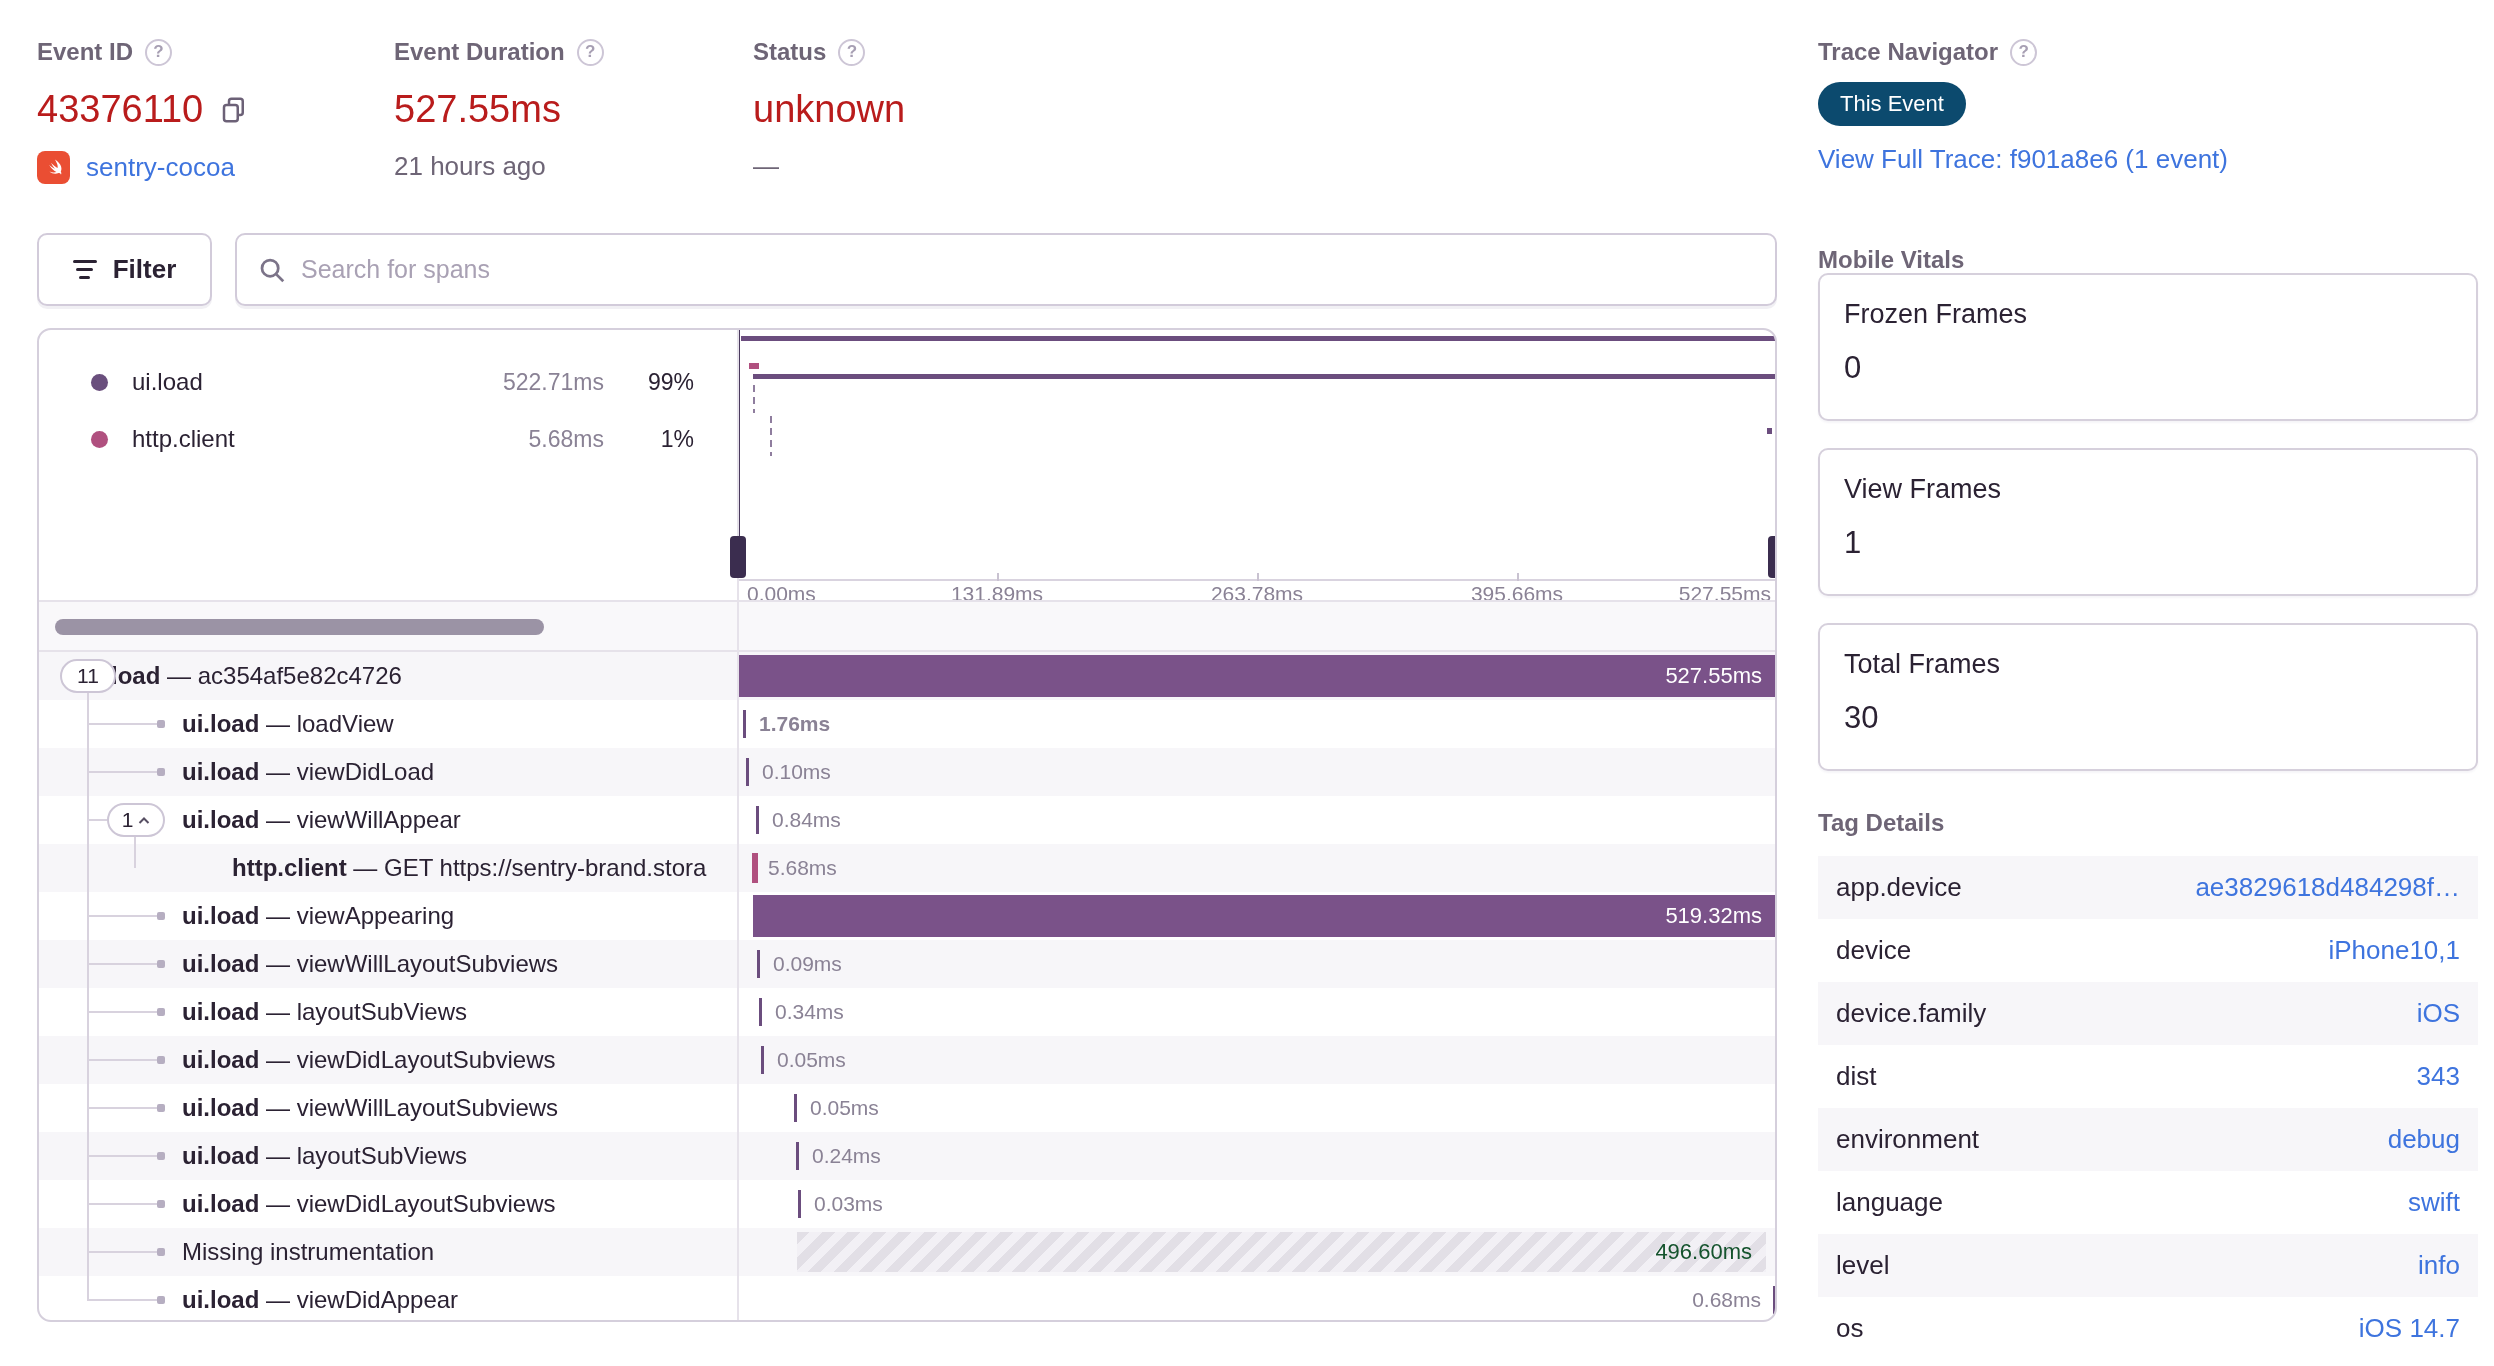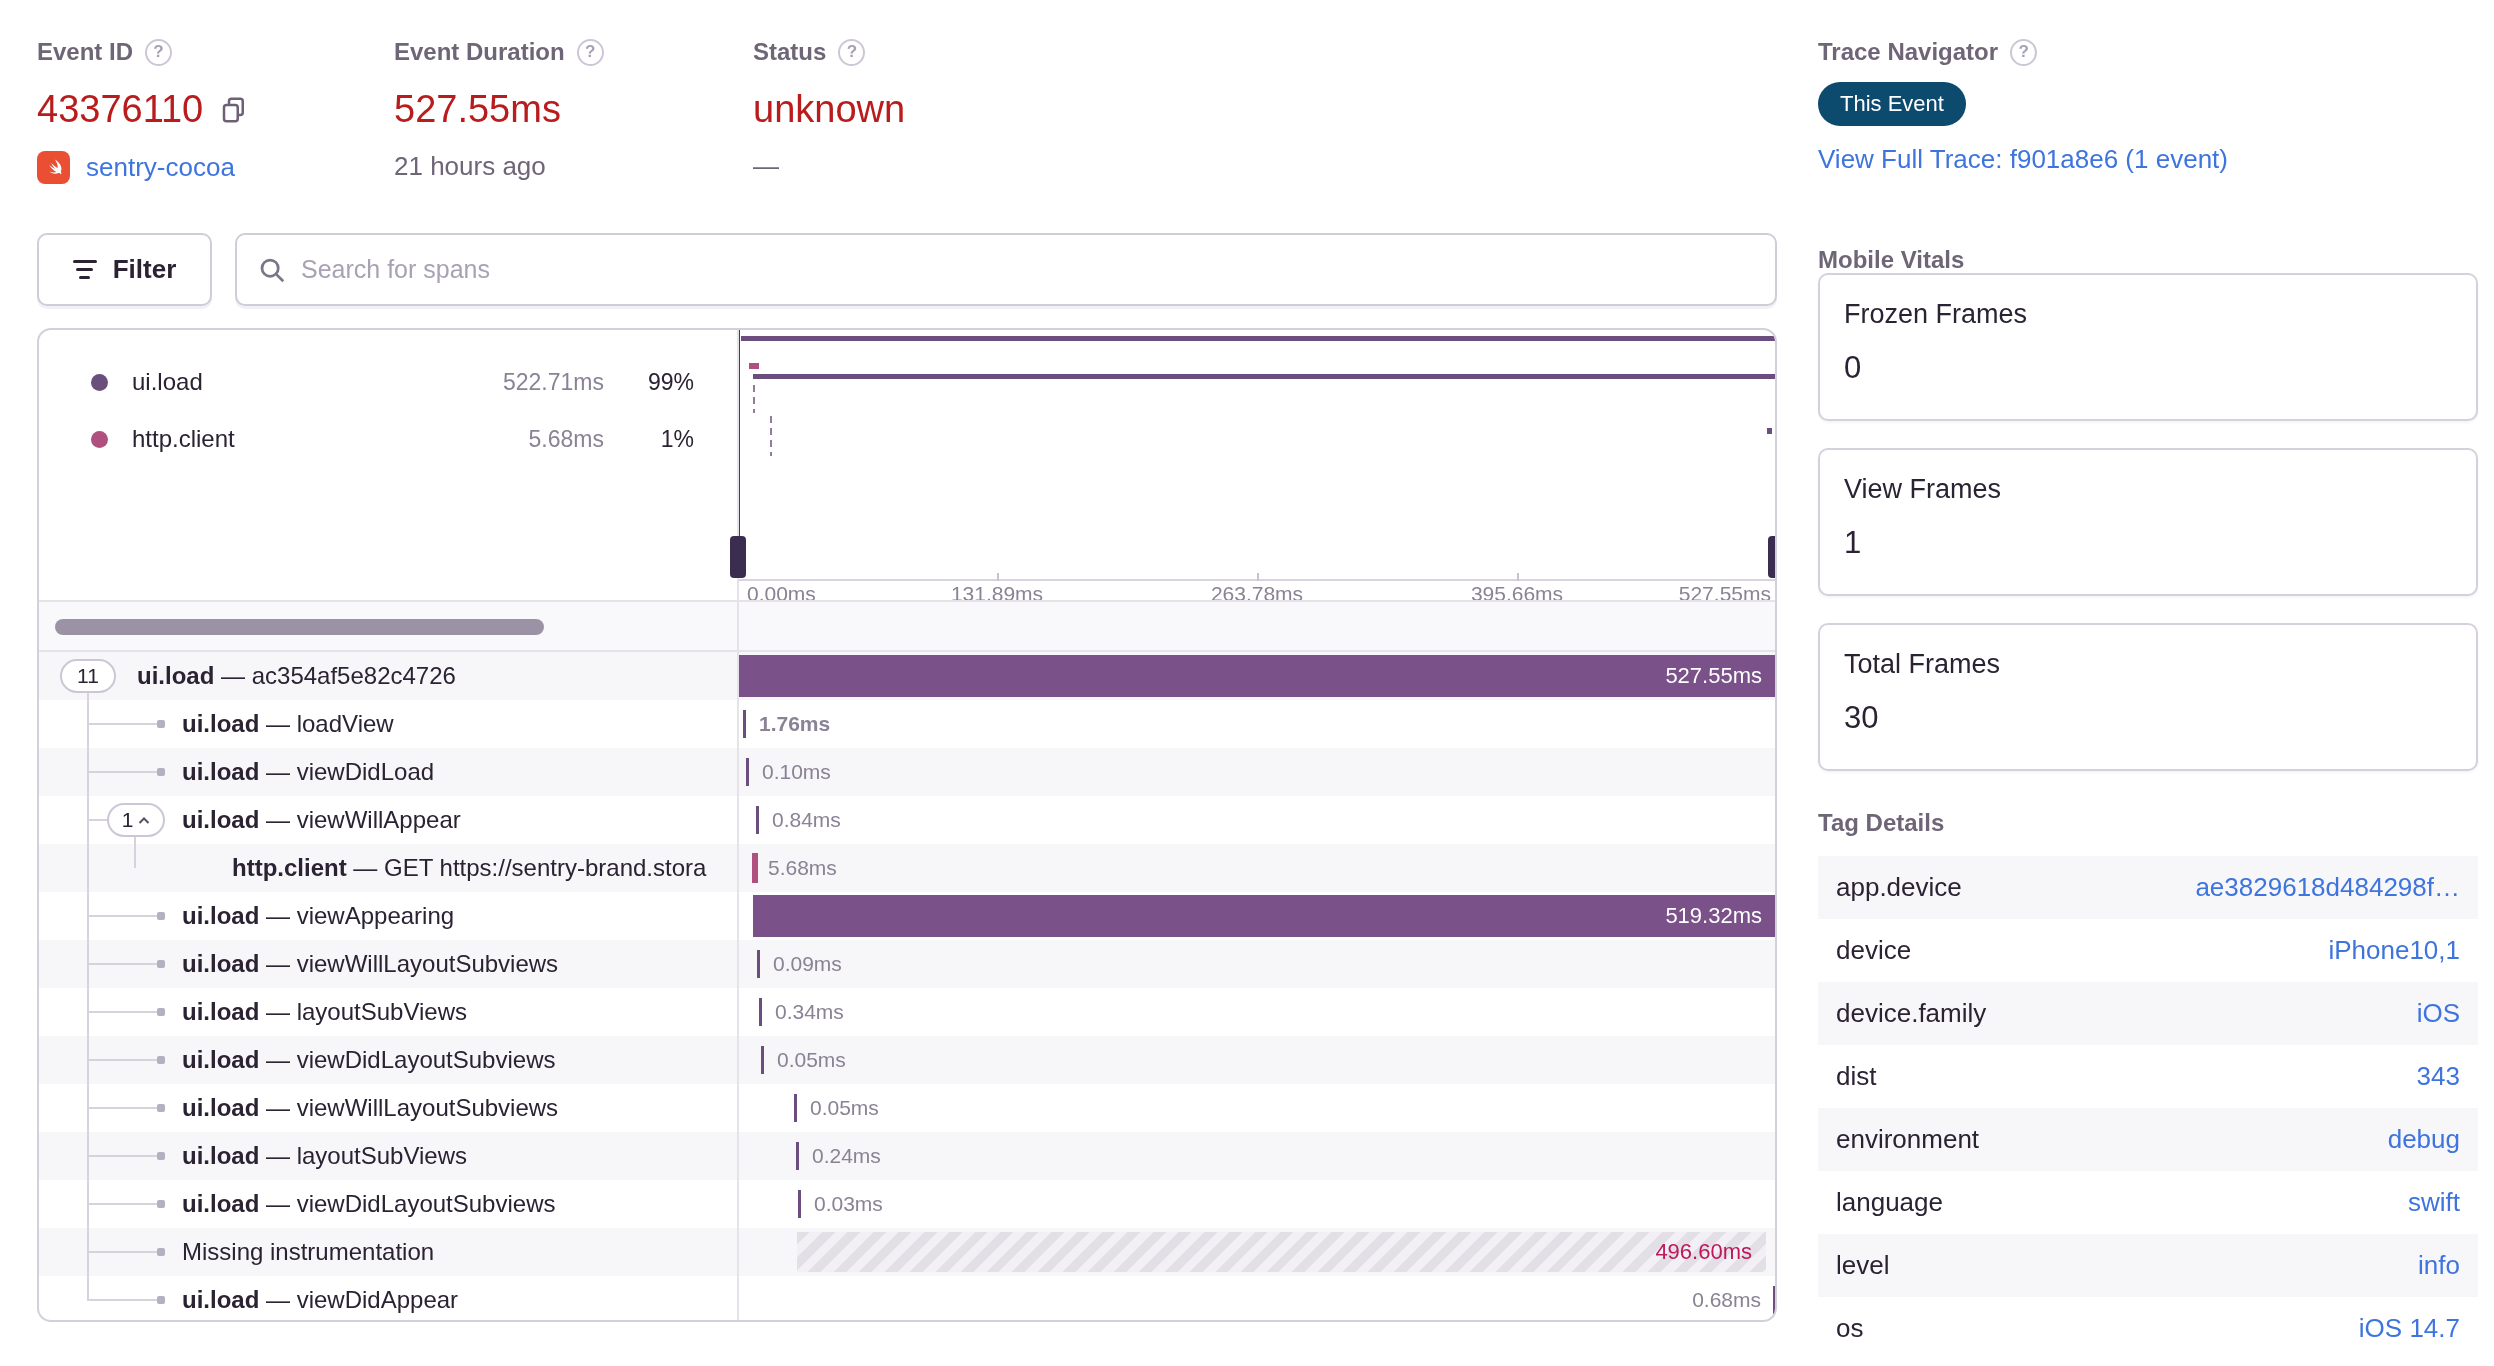--- a/index.html
+++ b/index.html
@@ -71,21 +71,21 @@
   .hscroll-row { position:absolute; left:0; top:270px; width:1740px; height:52px;
     background:#f9f8fa; border-top:2px solid #e6e2ea; border-bottom:2px solid #e6e2ea; }
   .hscroll-thumb { position:absolute; left:16px; top:17px; width:489px; height:16px; background:#9b93a5; border-radius:9px; cursor:grab; }
   
   .rows { position:absolute; left:0; top:322px; width:1740px; height:672px; }
   .trow { position:relative; height:48px; cursor:pointer; }
   .trow:nth-child(odd) { background:#f7f6f9; }
   .tname { position:absolute; left:0; top:0; width:698px; height:48px; overflow:hidden;
     white-space:nowrap; line-height:48px; font-size:24px; color:#2b2233; }
   .tname .op { font-weight:bold; }
-  .d0 .tname { padding-left:98px; }
+  .d0 .tname { padding-left:44px; }
   .d1 .tname { padding-left:143px; }
   .d2 .tname { padding-left:193px; }
   .d1 .tname::before { content:''; position:absolute; left:48px; width:76px; top:23px; height:2px; background:#d8d2de; }
   .d1 .tname::after  { content:''; position:absolute; left:118px; top:20px; width:8px; height:8px; border-radius:2px; background:#b6aec1; }
   .b4 .tname::before { width:20px; }
   .b4 .tname::after  { display:none; }
   .d2 .tname::before { left:95px; width:71px; }
   .d2 .tname::after  { left:162px; }
   .badge { position:absolute; top:7px; height:34px; border:2px solid #cdc6d6; border-radius:17px;
     background:#fff; font-size:21px; color:#2b2233; display:flex; align-items:center; justify-content:center; gap:5px; z-index:2; }
@@ -96,21 +96,21 @@
   .trunk.t2 { left:95px; top:184px; height:32px; }
   .ttime { position:absolute; left:698px; top:0; width:1042px; height:48px; }
   .geom { position:absolute; }
   .k-bar  { top:3px; height:42px; background:#7a5289; }
   .k-hatch{ top:4px; height:40px; background:repeating-linear-gradient(135deg,#e2dfe6 0 9px,#f2f0f5 9px 18px); }
   .k-tick { width:3px; top:10px; height:28px; background:#6b4d7e; }
   .k-tick_http { width:6px; top:9px; height:30px; background:#b0507f; }
   .k-tick_end  { width:4px; top:10px; height:28px; background:#6b4d7e; }
   .dur { position:absolute; top:50%; transform:translateY(-50%); font-size:21px; color:#8a8295; white-space:nowrap; z-index:2; }
   .dur.in-bar { color:#fff; font-size:22px; }
-  .dur.in-hatch { color:#be185d; font-size:22px; }
+  .dur.in-hatch { color:#14532d; font-size:22px; }
   
   .side-heading { position:absolute; left:1818px; font-size:24px; font-weight:bold; color:#6e6576; display:flex; align-items:center; gap:12px; }
   .vital-card { position:absolute; left:1818px; width:660px; height:148px;
     border:2px solid #d6d0dc; border-radius:10px; background:#fff; padding:24px 24px; box-shadow:0 2px 2px rgba(80,60,110,0.05); }
   .vital-label { font-size:27px; color:#2b2233; }
   .vital-value { margin-top:20px; font-size:31px; color:#2b2233; }
   .tags { position:absolute; left:1818px; top:856px; width:660px; }
   .tagrow { height:63px; display:flex; align-items:center; justify-content:space-between; padding:0 18px; }
   .tagrow:nth-child(odd) { background:#f7f6f9; }
   .tag-k { font-size:26px; color:#2b2233; }

